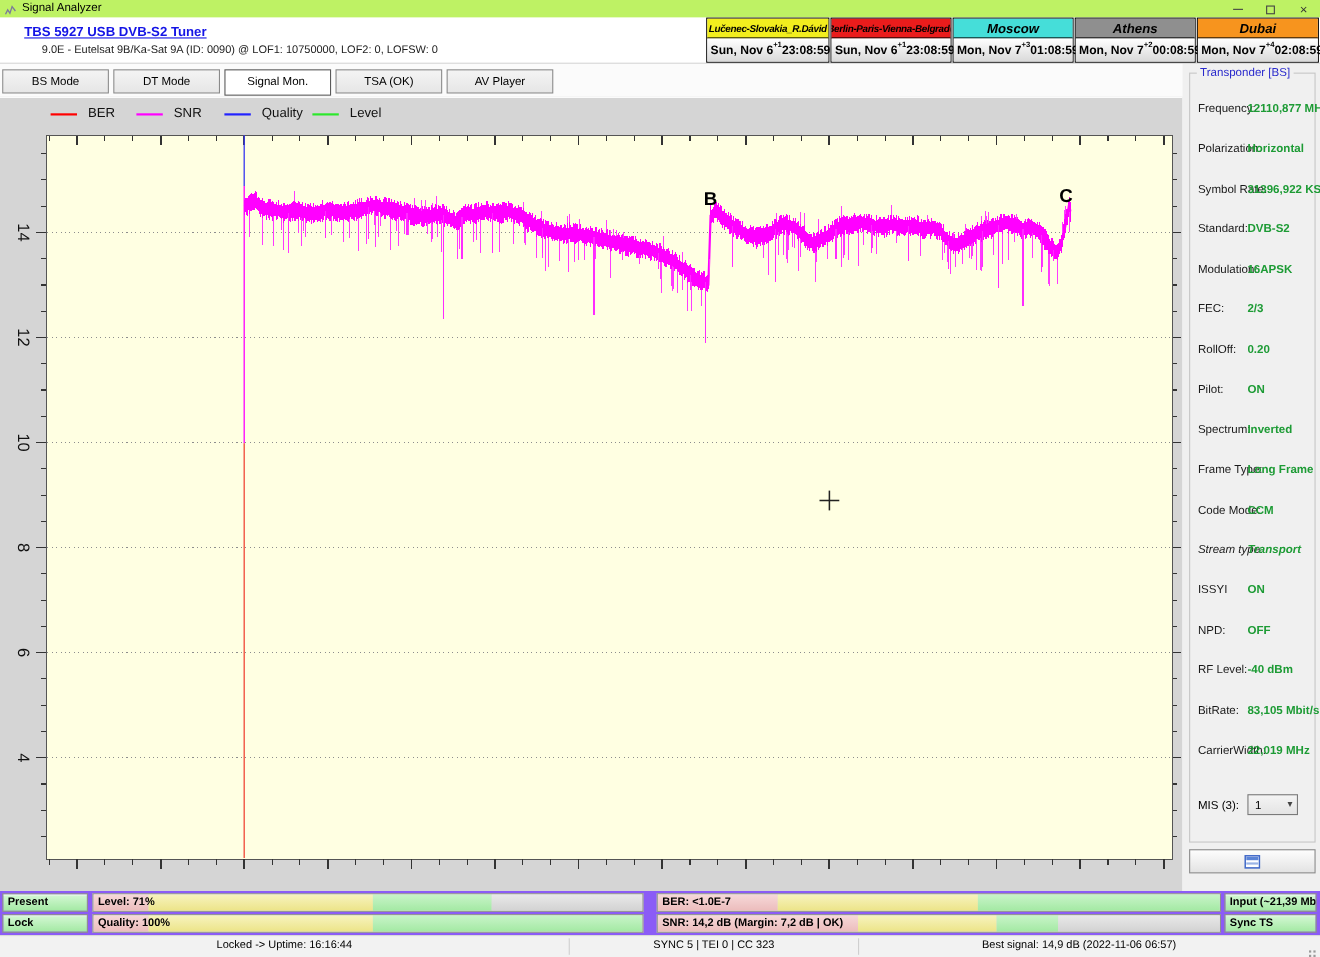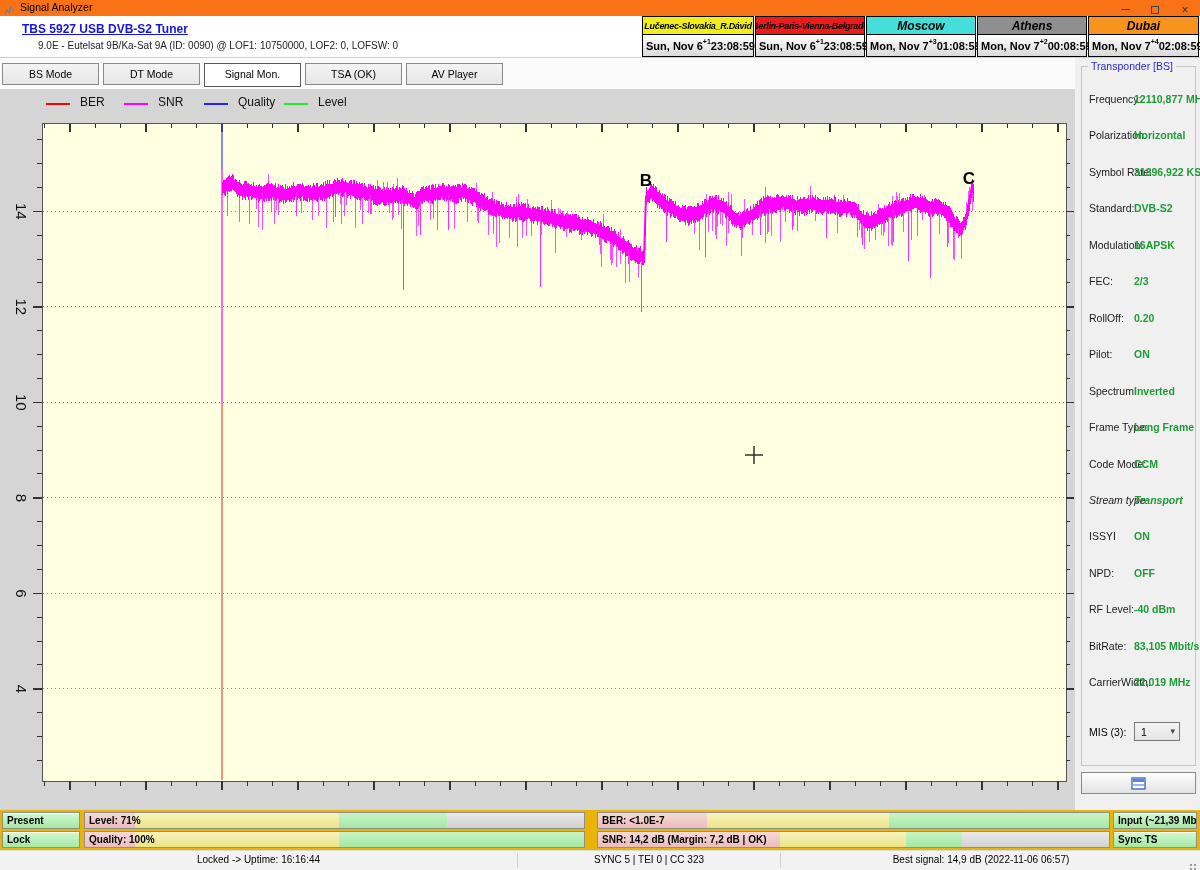--- a/index.html
+++ b/index.html
@@ -1,20 +1,20 @@
 <!DOCTYPE html>
 <html><head>
 <meta charset="utf-8">
 <style>
   html,body{margin:0;padding:0;background:#e8e8e8;}
   *{box-sizing:border-box;}
   #window{position:relative;width:1200px;height:870px;background:#fff;outline:1px solid #9e9e9e;
     font-family:"Liberation Sans",sans-serif;color:#000;overflow:hidden;}
   
-  #titlebar{position:absolute;left:0;top:0;width:1200px;height:16px;background:#f97316;padding-left:45px;}
+  #titlebar{position:absolute;left:0;top:0;width:1200px;height:16px;background:#bef264;padding-left:45px;}
   #titlebar .ticon{position:absolute;left:4px;top:2px;}
   #titlebar .ttext{position:absolute;left:20px;top:1px;font-size:10.5px;}
   .winctl{position:absolute;top:0;width:30px;height:15px;text-align:center;cursor:default;}
   .winctl .minbar{display:inline-block;width:9px;height:1px;background:#444;margin-bottom:4px;}
   .winctl .maxbox{display:inline-block;width:8px;height:8px;border:1px solid #444;margin-top:3px;}
   .winctl .closex{font-size:12px;color:#333;line-height:15px;}
   
   #header{position:absolute;left:0;top:16px;width:1200px;height:42px;background:#fff;border-bottom:1px solid #cfcfcf;}
   #devtitle{position:absolute;left:22px;top:6px;font-size:12px;font-weight:bold;color:#1414e6;text-decoration:underline;}
   #devsub{position:absolute;left:38px;top:24px;font-size:10px;color:#222;}
@@ -50,21 +50,21 @@
   #misselect .misval{position:absolute;left:6px;top:3px;}
   #misselect .mischev{position:absolute;right:4px;top:3px;font-size:9px;color:#444;}
   #sidebutton{position:absolute;left:6px;right:4px;top:714px;height:22px;border:1px solid #8a8a8a;
     background:linear-gradient(180deg,#fdfdfd,#e3e3e3);display:flex;align-items:center;justify-content:center;cursor:default;}
   
   #chartpanel{position:absolute;left:0;top:88px;width:1075px;height:722px;background:#d5d5d5;border-top:1px solid #fff;}
   .legend-dash{position:absolute;top:14px;width:24px;height:2px;}
   .legend-label{position:absolute;top:6px;font-size:12px;color:#111;}
   #plot-svg{position:absolute;left:0;top:0;}
   
-  #bottombars{position:absolute;left:0;top:810px;width:1200px;height:40px;background:#eab308;}
+  #bottombars{position:absolute;left:0;top:810px;width:1200px;height:40px;background:#8b5cf6;}
   .gbox{position:absolute;height:17px;border:1px solid #8f8f8f;background:linear-gradient(180deg,#d5f8d5,#a3e9a3);
     font-size:10px;font-weight:bold;padding:2px 0 0 4px;box-shadow:inset 0 1px 0 #ffffffaa;white-space:nowrap;overflow:hidden;}
   .bar{position:absolute;height:17px;border:1px solid #8f8f8f;background:#dcdcdc;overflow:hidden;}
   .bar .seg{position:absolute;top:0;bottom:0;}
   .bar .barlabel{position:absolute;left:4px;top:2px;font-size:10px;font-weight:bold;z-index:2;white-space:nowrap;}
   
   #statusbar{position:absolute;left:0;top:850px;width:1200px;height:20px;background:#f2f2f2;border-top:1px solid #dadada;}
   .statuscell{position:absolute;top:3px;font-size:10px;text-align:center;}
   .statussep{position:absolute;top:2px;height:15px;width:1px;background:#cfcfcf;}
   #grip{position:absolute;right:4px;bottom:4px;width:2px;height:2px;background:#9a9a9a;

